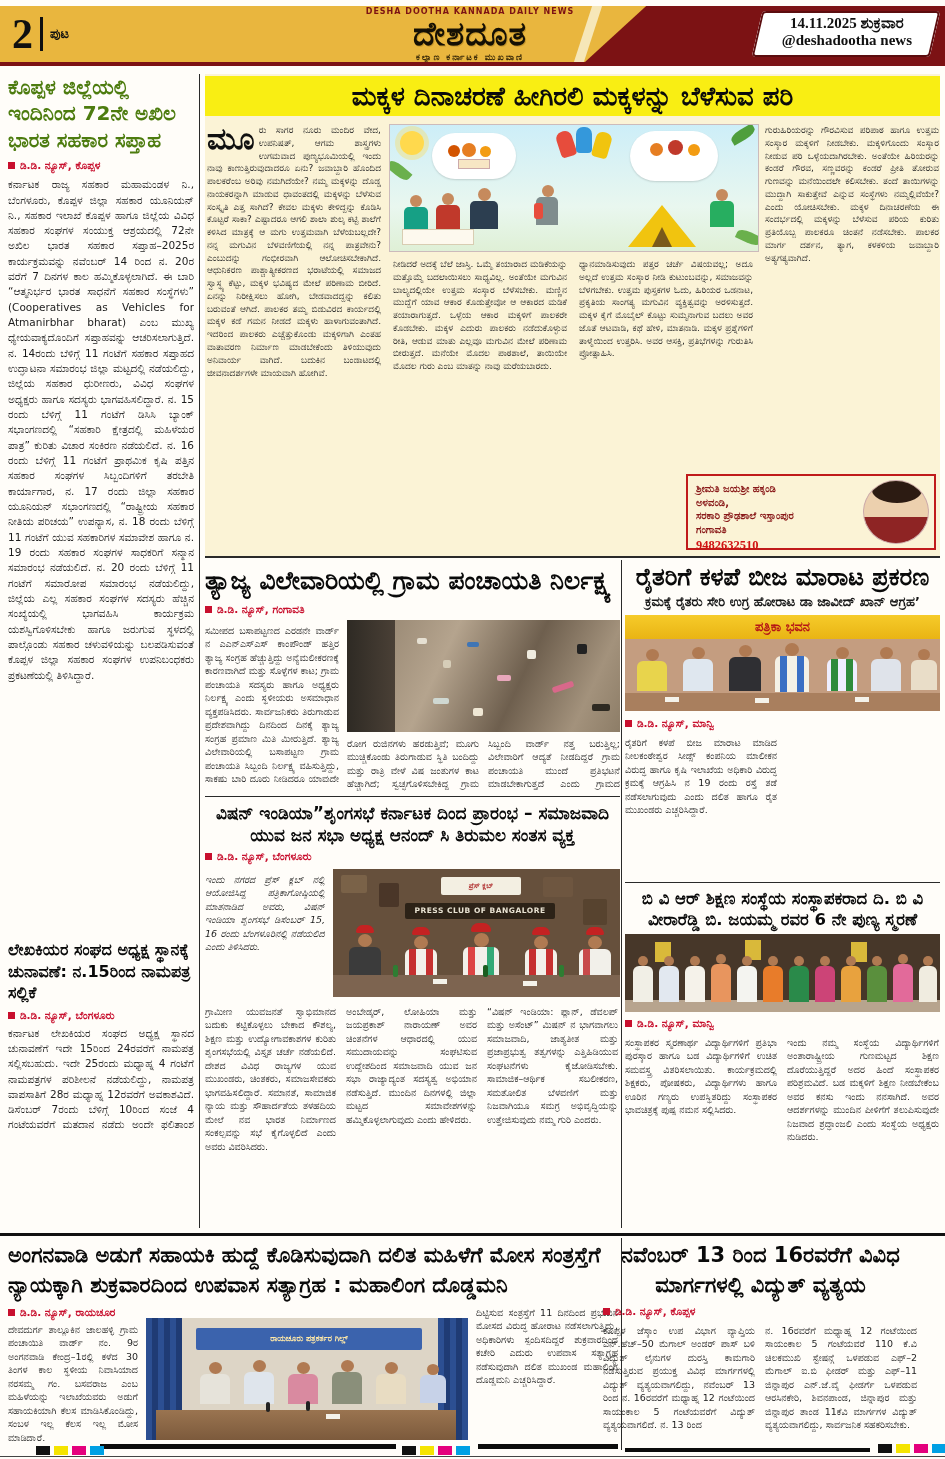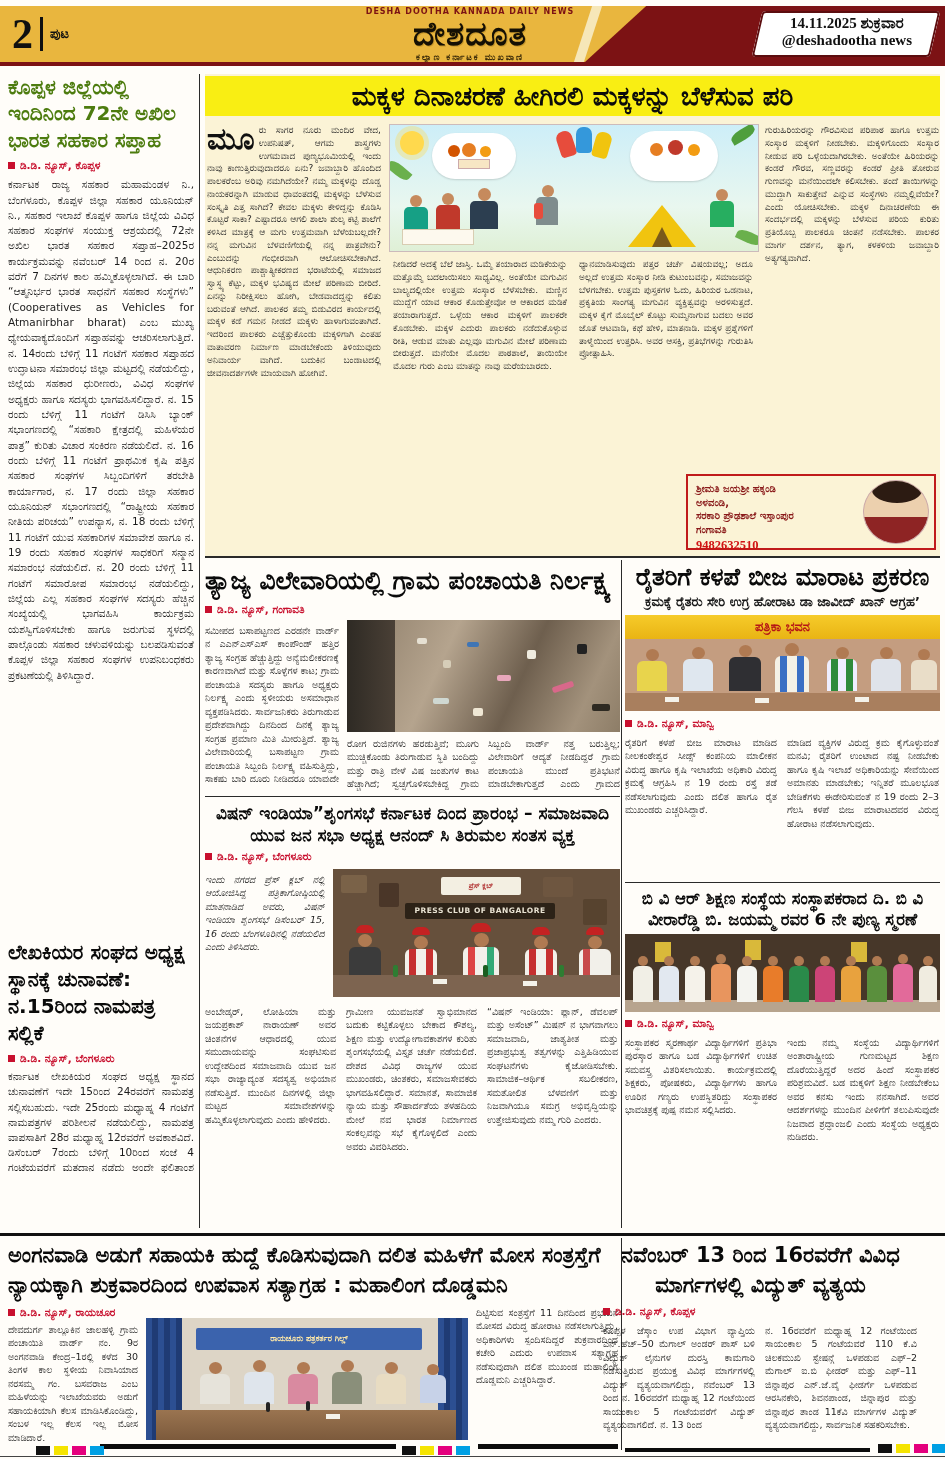--- a/index.html
+++ b/index.html
@@ -36,21 +36,21 @@
   .vrule{position:absolute;width:1px;background:var(--rule);}
   .hrule{position:absolute;height:2px;background:var(--rule);}
   .byline{display:flex;align-items:center;font-size:10.5px;font-weight:bold;color:var(--red);}
   .bmark{display:inline-block;width:7px;height:7px;background:var(--red);margin-right:5px;flex:0 0 auto;}
   .bt{font-size:9.5px;line-height:1.42;text-align:justify;color:#1d1d1d;overflow:hidden;}
 
   
   .leftcol{position:absolute;left:8px;top:74px;width:186px;}
   .coop-head{font-size:20px;line-height:1.32;font-weight:bold;color:#4d7c0f;margin-bottom:6px;}
   .coop-body{font-size:10.5px;line-height:1.46;text-align:justify;color:#1c1c1c;height:752px;overflow:hidden;margin-top:5px;}
-  .writers-head{font-size:20px;line-height:1.35;font-weight:bold;color:#0a0a0a;margin:10px 0 5px;}
+  .writers-head{font-size:16px;line-height:1.35;font-weight:bold;color:#0a0a0a;margin:10px 0 5px;}
   .writers-body{font-size:10.5px;line-height:1.45;text-align:justify;color:#1c1c1c;height:108px;overflow:hidden;margin-top:4px;}
 
   
   .lead{position:absolute;left:205px;top:74px;width:735px;height:482px;background:var(--cream);}
   .lead-banner{position:absolute;left:0;top:2px;width:735px;height:40px;background:var(--yellow);
     display:flex;align-items:center;justify-content:center;}
   .lead-headline{font-size:26px;font-weight:bold;color:#0b0b0b;}
   .lead-body{position:absolute;left:2px;top:50px;width:731px;height:428px;display:flex;gap:12px;}
   .lead-col{width:174px;flex:0 0 auto;overflow:hidden;font-size:9px;line-height:1.42;text-align:justify;color:#242424;}
   .lead-col.pad{padding-top:134px;}
@@ -358,22 +358,22 @@
         <div class="pc-table">
           <div class="bottle" style="left:60px;top:-10px;"></div>
           <div class="bottle" style="left:150px;top:-10px;background:#1b5e20;"></div>
           <div class="bottle" style="left:226px;top:-10px;"></div>
           <div class="paper" style="left:100px;top:4px;"></div>
           <div class="paper" style="left:190px;top:6px;"></div>
         </div>
       </div>
     </div>
     <div class="vision-cols">
+      <div class="bt">ಗ್ರಾಮೀಣ ಯುವಜನತೆ ಸ್ವಾಭಿಮಾನದ ಬದುಕು ಕಟ್ಟಿಕೊಳ್ಳಲು ಬೇಕಾದ ಕೌಶಲ್ಯ, ಶಿಕ್ಷಣ ಮತ್ತು ಉದ್ಯೋಗಾವಕಾಶಗಳ ಕುರಿತು ಶೃಂಗಸಭೆಯಲ್ಲಿ ವಿಸ್ತೃತ ಚರ್ಚೆ ನಡೆಯಲಿದೆ. ದೇಶದ ವಿವಿಧ ರಾಜ್ಯಗಳ ಯುವ ಮುಖಂಡರು, ಚಿಂತಕರು, ಸಮಾಜಸೇವಕರು ಭಾಗವಹಿಸಲಿದ್ದಾರೆ. ಸಮಾನತೆ, ಸಾಮಾಜಿಕ ನ್ಯಾಯ ಮತ್ತು ಸೌಹಾರ್ದತೆಯ ತಳಹದಿಯ ಮೇಲೆ ನವ ಭಾರತ ನಿರ್ಮಾಣದ ಸಂಕಲ್ಪವನ್ನು ಸಭೆ ಕೈಗೊಳ್ಳಲಿದೆ ಎಂದು ಅವರು ವಿವರಿಸಿದರು.</div>
       <div class="bt">ಅಂಬೇಡ್ಕರ್, ಲೋಹಿಯಾ ಮತ್ತು ಜಯಪ್ರಕಾಶ್ ನಾರಾಯಣ್ ಅವರ ಚಿಂತನೆಗಳ ಆಧಾರದಲ್ಲಿ ಯುವ ಸಮುದಾಯವನ್ನು ಸಂಘಟಿಸುವ ಉದ್ದೇಶದಿಂದ ಸಮಾಜವಾದಿ ಯುವ ಜನ ಸಭಾ ರಾಜ್ಯಾದ್ಯಂತ ಸದಸ್ಯತ್ವ ಅಭಿಯಾನ ನಡೆಸುತ್ತಿದೆ. ಮುಂದಿನ ದಿನಗಳಲ್ಲಿ ಜಿಲ್ಲಾ ಮಟ್ಟದ ಸಮಾವೇಶಗಳನ್ನು ಹಮ್ಮಿಕೊಳ್ಳಲಾಗುವುದು ಎಂದು ಹೇಳಿದರು.</div>
-      <div class="bt">ಗ್ರಾಮೀಣ ಯುವಜನತೆ ಸ್ವಾಭಿಮಾನದ ಬದುಕು ಕಟ್ಟಿಕೊಳ್ಳಲು ಬೇಕಾದ ಕೌಶಲ್ಯ, ಶಿಕ್ಷಣ ಮತ್ತು ಉದ್ಯೋಗಾವಕಾಶಗಳ ಕುರಿತು ಶೃಂಗಸಭೆಯಲ್ಲಿ ವಿಸ್ತೃತ ಚರ್ಚೆ ನಡೆಯಲಿದೆ. ದೇಶದ ವಿವಿಧ ರಾಜ್ಯಗಳ ಯುವ ಮುಖಂಡರು, ಚಿಂತಕರು, ಸಮಾಜಸೇವಕರು ಭಾಗವಹಿಸಲಿದ್ದಾರೆ. ಸಮಾನತೆ, ಸಾಮಾಜಿಕ ನ್ಯಾಯ ಮತ್ತು ಸೌಹಾರ್ದತೆಯ ತಳಹದಿಯ ಮೇಲೆ ನವ ಭಾರತ ನಿರ್ಮಾಣದ ಸಂಕಲ್ಪವನ್ನು ಸಭೆ ಕೈಗೊಳ್ಳಲಿದೆ ಎಂದು ಅವರು ವಿವರಿಸಿದರು.</div>
       <div class="bt">“ವಿಷನ್ ಇಂಡಿಯಾ: ಪ್ಲಾನ್, ಡೆವಲಪ್ ಮತ್ತು ಅಸೆಂಟ್” ಮಿಷನ್ ನ ಭಾಗವಾಗಲು ಸಮಾಜವಾದಿ, ಜಾತ್ಯತೀತ ಮತ್ತು ಪ್ರಜಾಪ್ರಭುತ್ವ ತತ್ವಗಳನ್ನು ಎತ್ತಿಹಿಡಿಯುವ ಸಂಘಟನೆಗಳು ಕೈಜೋಡಿಸಬೇಕು. ಸಾಮಾಜಿಕ–ಆರ್ಥಿಕ ಸಬಲೀಕರಣ, ಸಮತೋಲಿತ ಬೆಳವಣಿಗೆ ಮತ್ತು ನಿಜವಾಗಿಯೂ ಸಮಗ್ರ ಅಭಿವೃದ್ಧಿಯನ್ನು ಉತ್ತೇಜಿಸುವುದು ನಮ್ಮ ಗುರಿ ಎಂದರು.</div>
     </div>
   </div>
 
   <div class="vrule" style="left:621px;top:560px;height:668px;"></div>
 
   <div class="seeds">
     <div class="seeds-head">ರೈತರಿಗೆ ಕಳಪೆ ಬೀಜ ಮಾರಾಟ ಪ್ರಕರಣ</div>
     <div class="seeds-sub">ಕ್ರಮಕ್ಕೆ ರೈತರು ಸೇರಿ ಉಗ್ರ ಹೋರಾಟ ಡಾ ಜಾವೀದ್ ಖಾನ್ ಆಗ್ರಹ’</div>
     <div class="ph-patrika">
@@ -417,21 +417,20 @@
         <div class="paper" style="left:130px;top:5px;"></div>
         <div class="paper" style="left:230px;top:4px;"></div>
       </div>
     </div>
     <div class="byline" style="margin-top:6px;">
       <span class="bmark"></span>
       <span>ಡಿ.ಡಿ. ನ್ಯೂಸ್, ಮಾನ್ವಿ</span>
     </div>
     <div class="seeds-cols">
       <div class="bt">ರೈತರಿಗೆ ಕಳಪೆ ಬೀಜ ಮಾರಾಟ ಮಾಡಿದ ನೀಲಕಂಠೇಶ್ವರ ಸೀಡ್ಸ್ ಕಂಪನಿಯ ಮಾಲೀಕನ ವಿರುದ್ಧ ಹಾಗೂ ಕೃಷಿ ಇಲಾಖೆಯ ಅಧಿಕಾರಿ ವಿರುದ್ಧ ಕ್ರಮಕ್ಕೆ ಆಗ್ರಹಿಸಿ ನ 19 ರಂದು ರಸ್ತೆ ತಡೆ ನಡೆಸಲಾಗುವುದು ಎಂದು ದಲಿತ ಹಾಗೂ ರೈತ ಮುಖಂಡರು ಎಚ್ಚರಿಸಿದ್ದಾರೆ.</div>
-      <div class="bt">ಮಾಡಿದ ವ್ಯಕ್ತಿಗಳ ವಿರುದ್ಧ ಕ್ರಮ ಕೈಗೊಳ್ಳುವಂತೆ ಮನವಿ; ರೈತರಿಗೆ ಉಂಟಾದ ನಷ್ಟ ನೀಡಬೇಕು ಹಾಗೂ ಕೃಷಿ ಇಲಾಖೆ ಅಧಿಕಾರಿಯನ್ನು ಸೇವೆಯಿಂದ ಅಮಾನತು ಮಾಡಬೇಕು; ಇನ್ನಿತರೆ ಮೂಲಭೂತ ಬೇಡಿಕೆಗಳು ಈಡೇರಿಸುವಂತೆ ನ 19 ರಂದು 2–3 ಗೆಲಸಿ ಕಳಪೆ ಬೀಜ ಮಾರಾಟದವರ ವಿರುದ್ಧ ಹೋರಾಟ ನಡೆಸಲಾಗುವುದು.</div>
     </div>
   </div>
   <div class="hrule" style="left:625px;top:882px;width:315px;height:1px;"></div>
 
   <div class="bvr">
     <div class="bvr-head">ಬಿ ವಿ ಆರ್ ಶಿಕ್ಷಣ ಸಂಸ್ಥೆಯ ಸಂಸ್ಥಾಪಕರಾದ ದಿ. ಬಿ ವಿ ವೀರಾರೆಡ್ಡಿ ಬಿ. ಜಯಮ್ಮ ರವರ 6 ನೇ ಪುಣ್ಯ ಸ್ಮರಣೆ</div>
     <div class="ph-group">
       <div class="poster" style="left:30px;top:8px;"></div>
       <div class="poster" style="left:120px;top:6px;"></div>
       <div class="poster" style="left:226px;top:8px;"></div>

